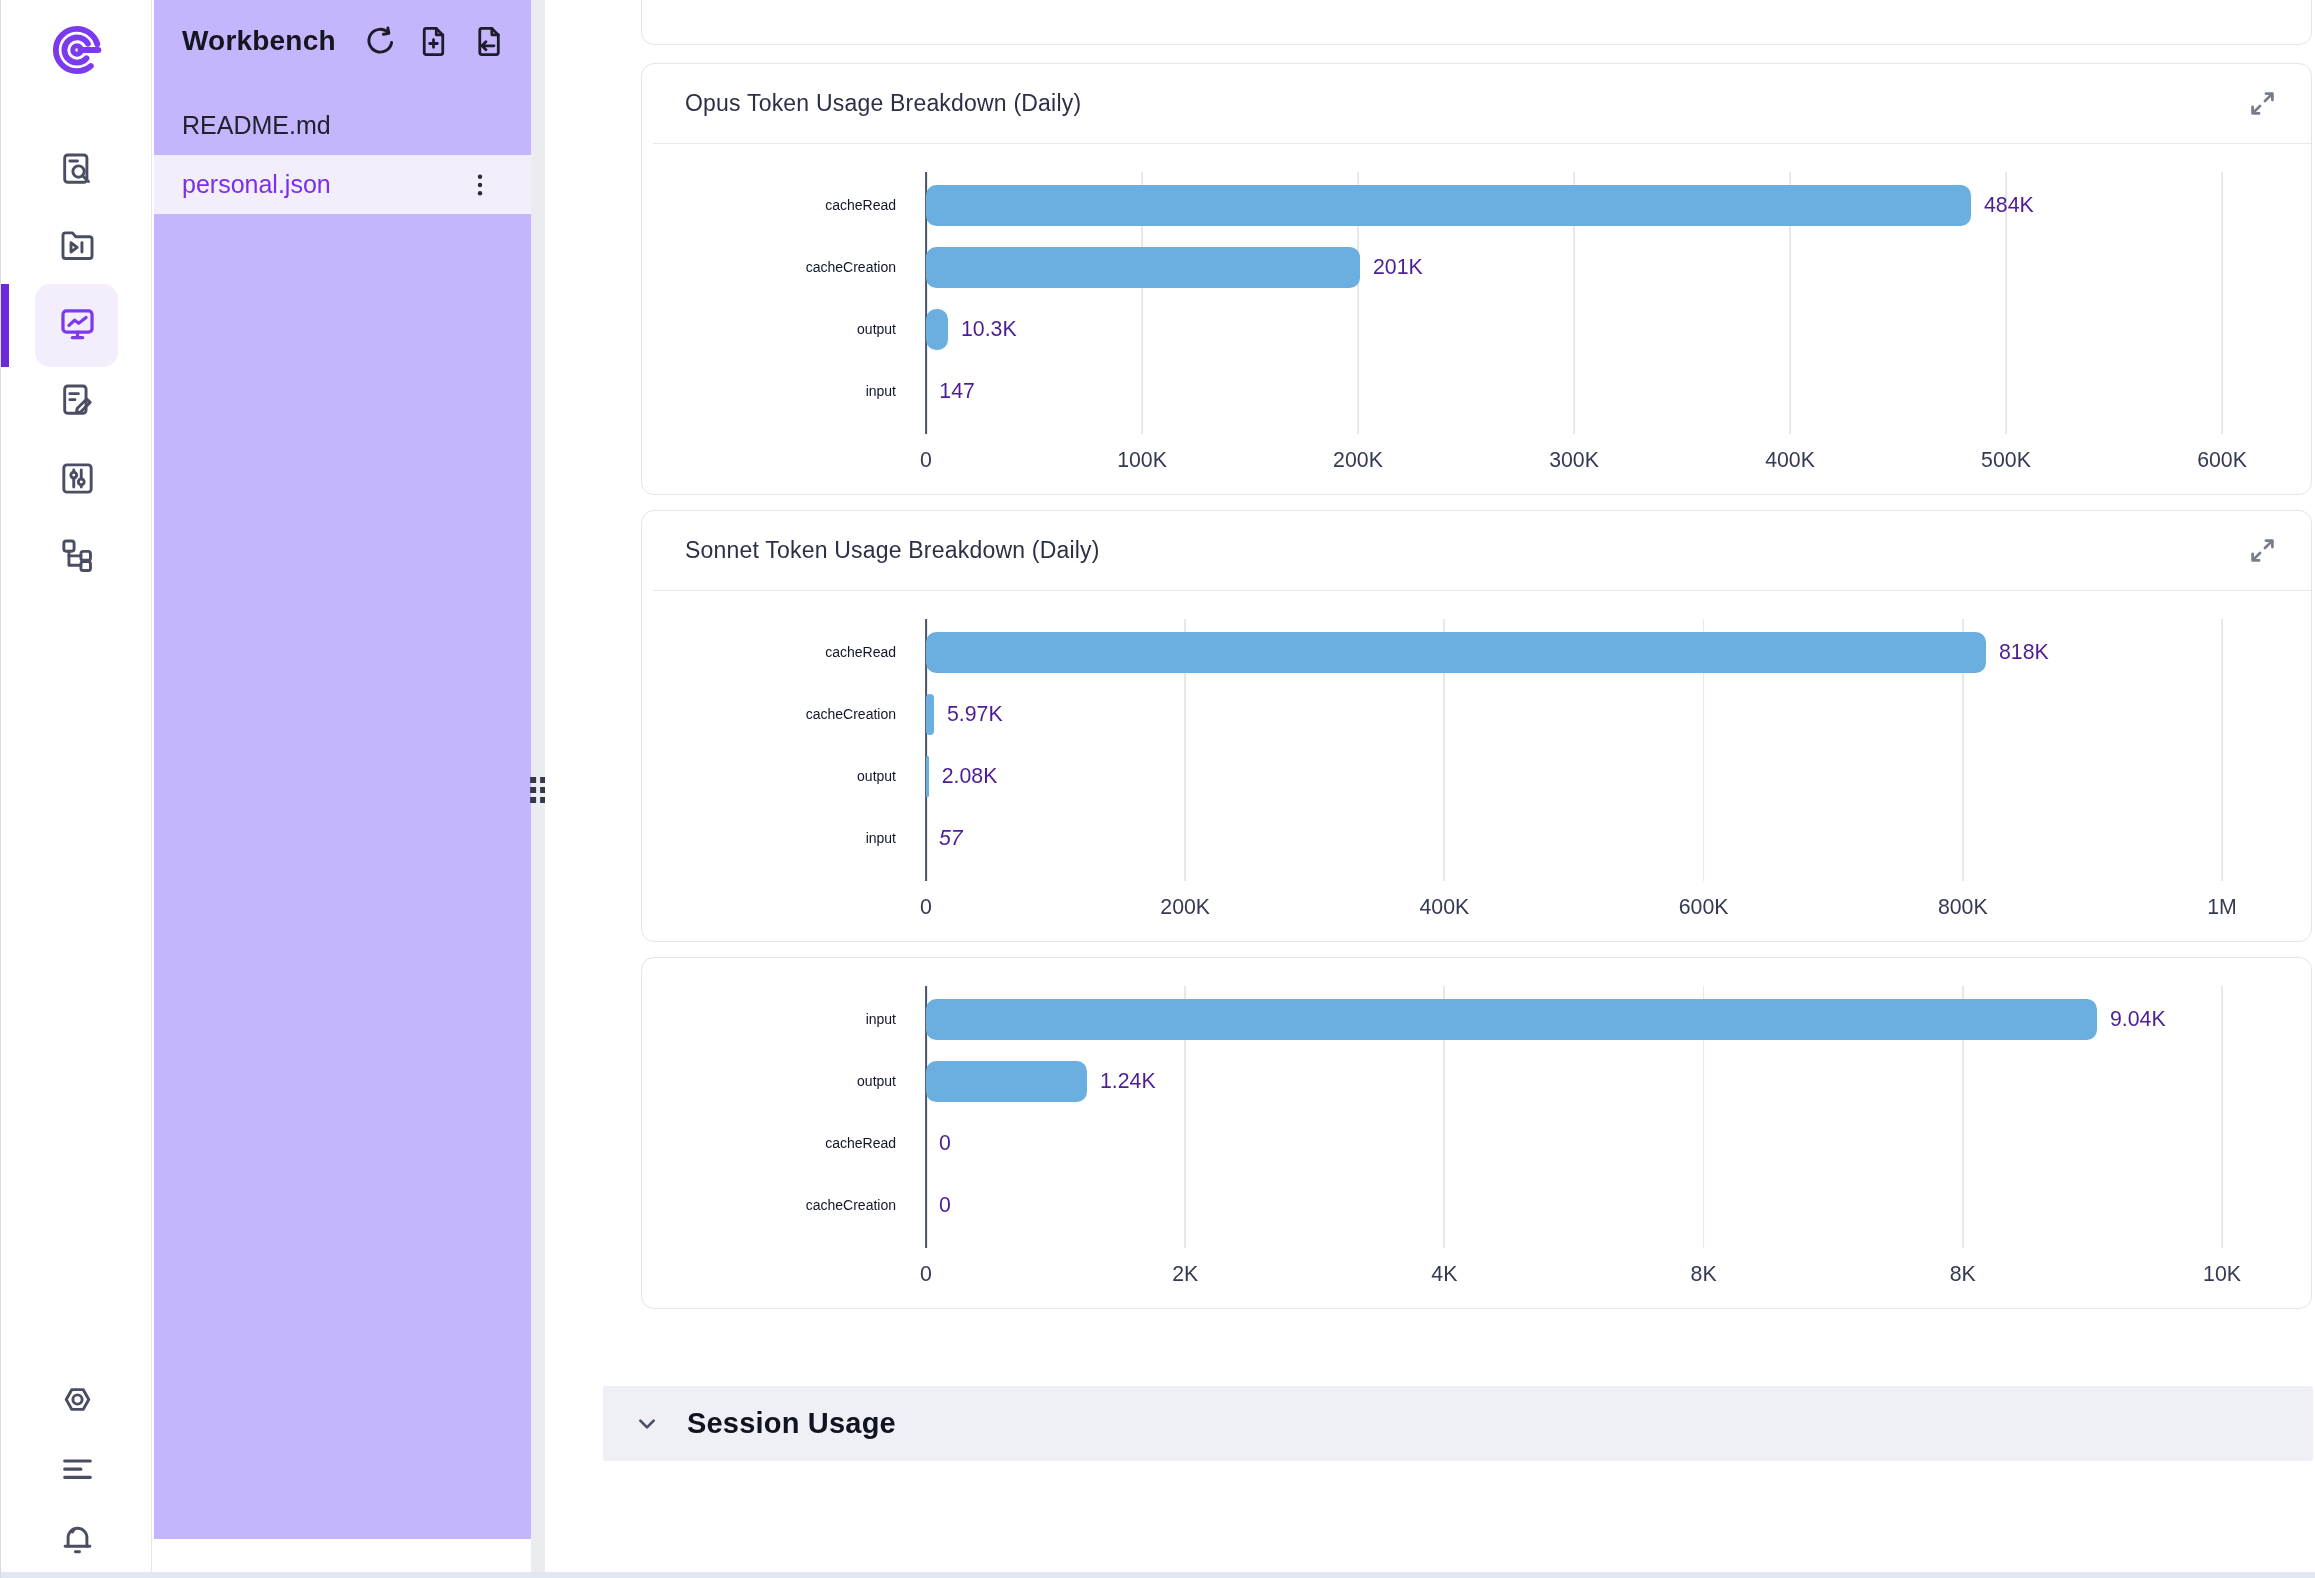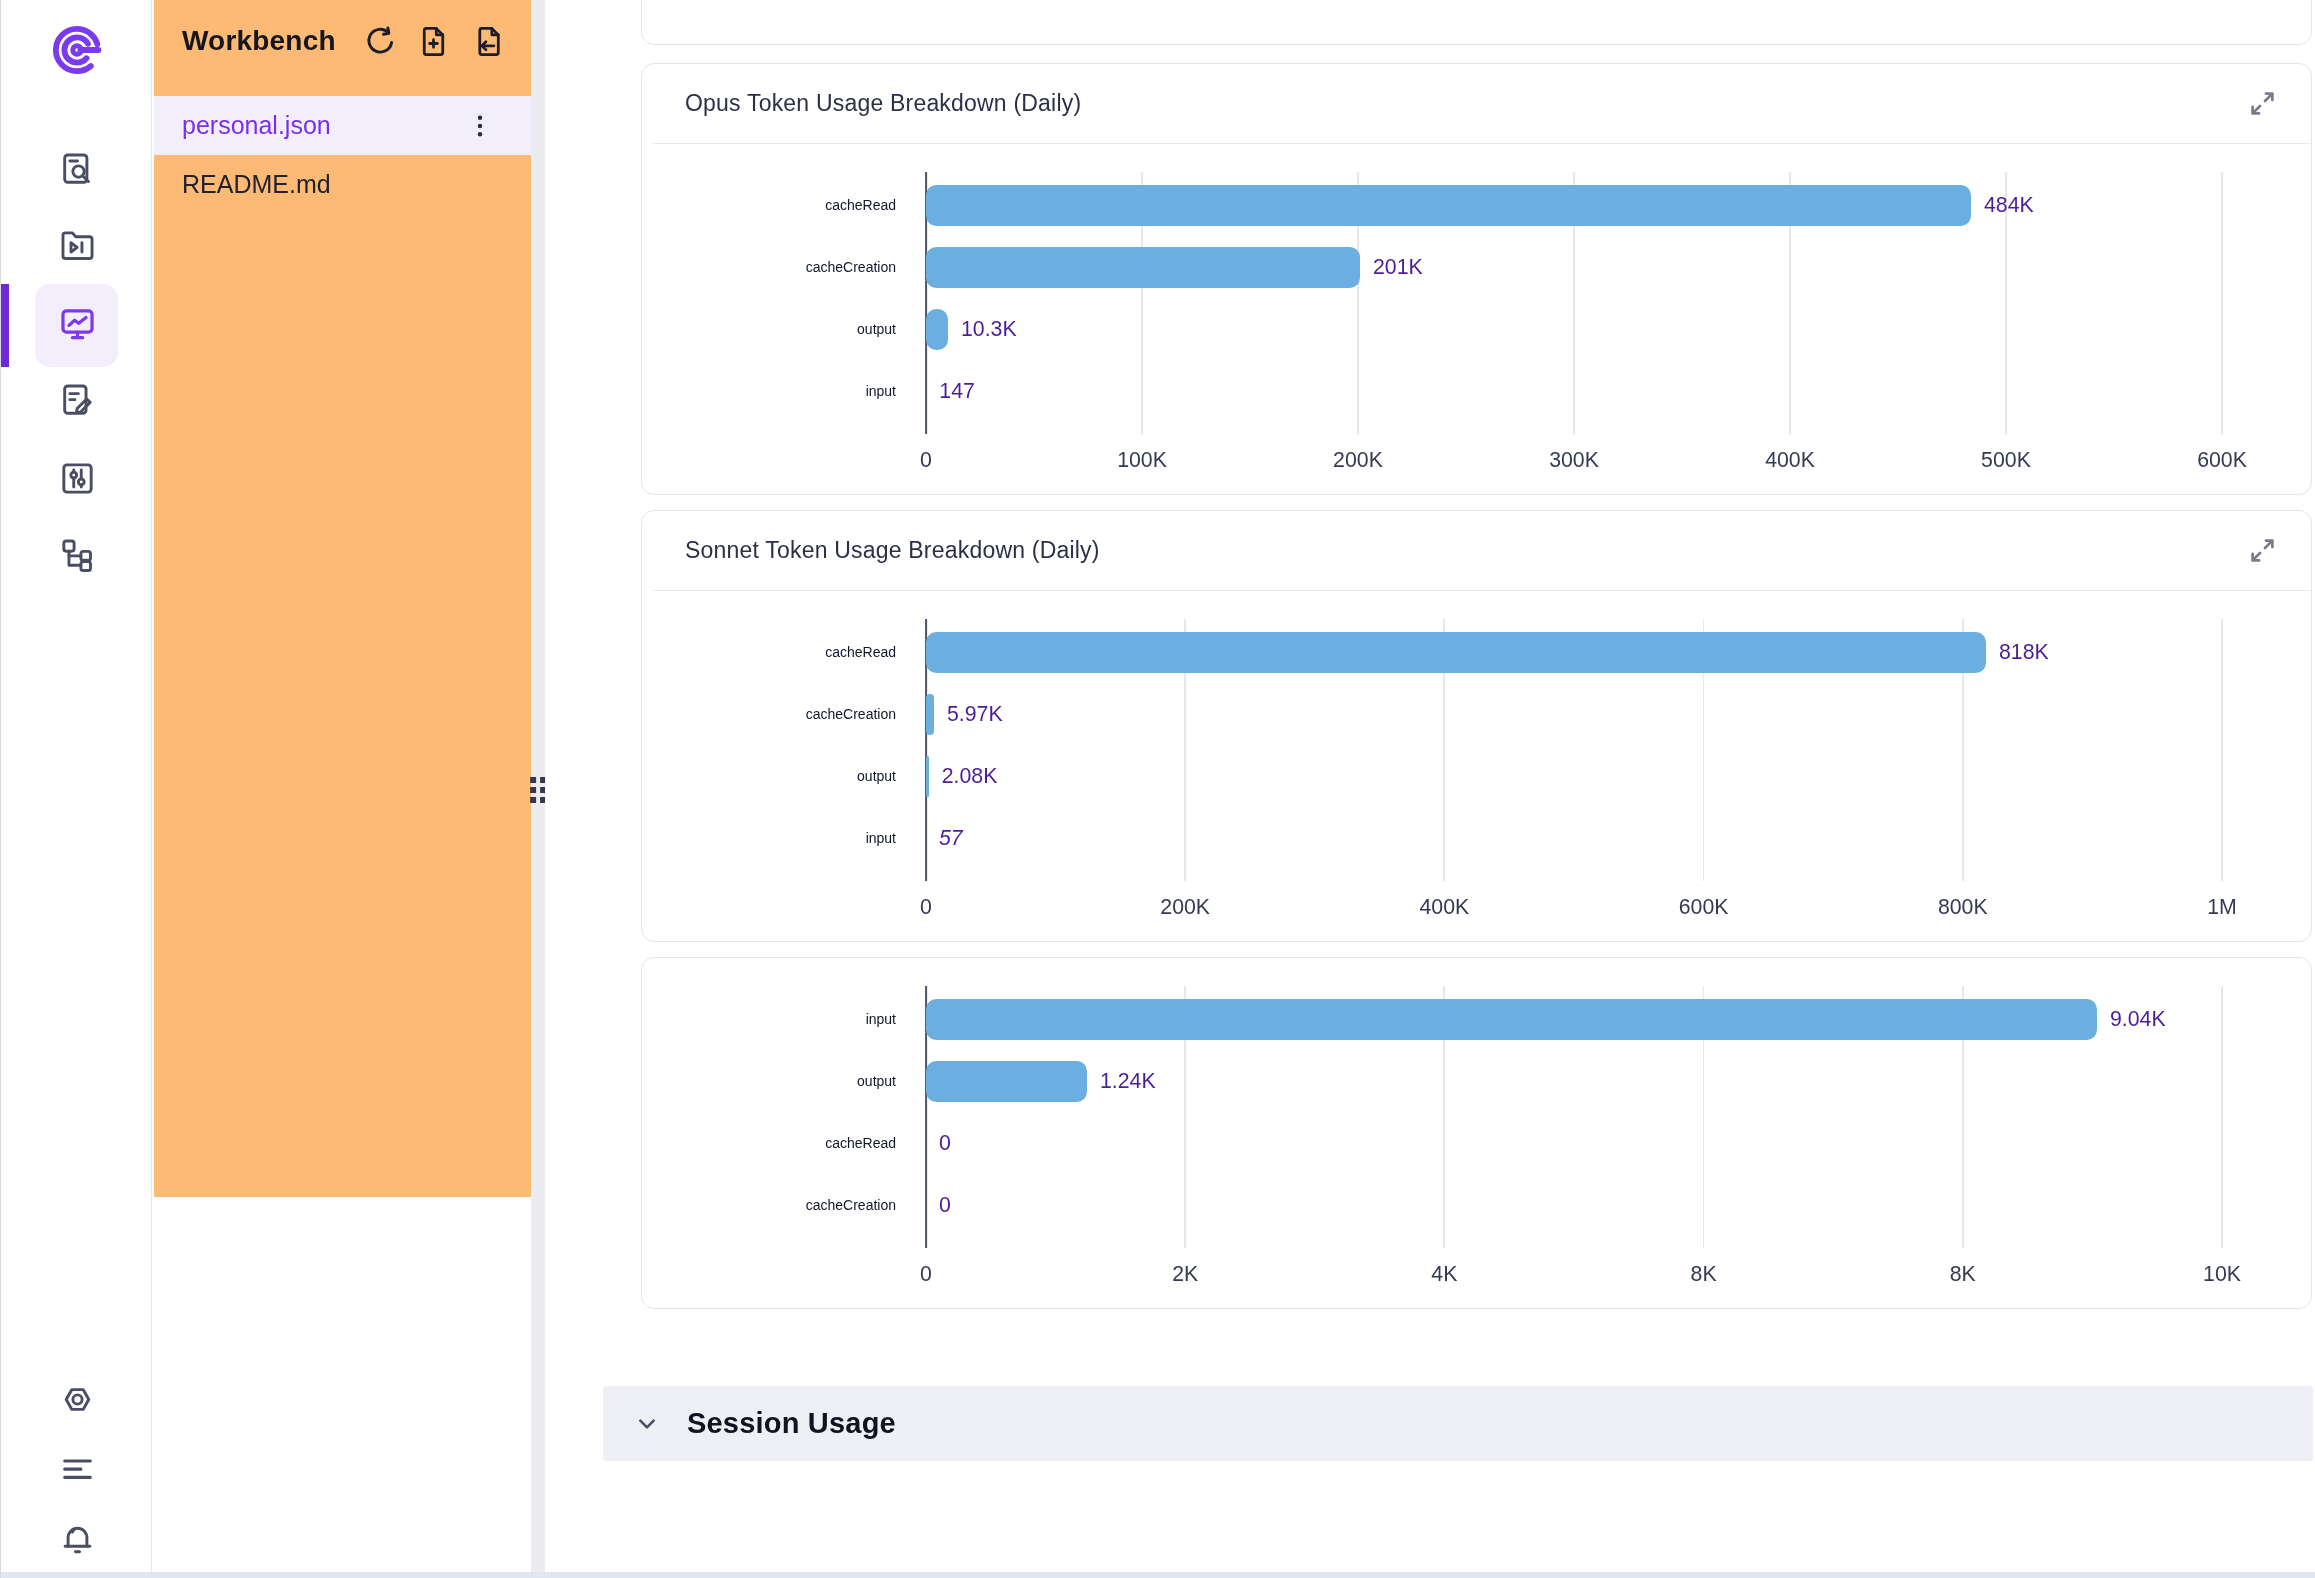--- a/index.html
+++ b/index.html
@@ -13,21 +13,21 @@
           border-right:1.9px solid #e7e8ec; }
   .logo { position:absolute; left:49px; top:23px; width:54px; height:54px; color:#7c3aed; }
   .rail-icon { position:absolute; left:56px; width:41px; height:41px; color:#4a4e63; cursor:pointer; }
   .rail-icon svg, .logo svg { width:100%; height:100%; display:block; }
   .active-box { position:absolute; left:34px; top:284px; width:83px; height:83px;
                 background:#f3edfc; border-radius:15px; }
   .active-accent { position:absolute; left:0; top:284px; width:8.3px; height:83px; background:#6d28d9; }
   .rail-icon.active { color:#7c3aed; }
 
   
-  .filepanel { position:absolute; left:153px; top:0; width:377px; height:1197px; background:#fdba74; }
+  .filepanel { position:absolute; left:153px; top:0; width:377px; height:1539px; background:#c4b5fd; }
   .fp-header { position:absolute; left:0; top:0; width:100%; height:82px; display:flex; align-items:center; }
   .fp-title { font-size:28px; font-weight:800; color:#15161f; margin-left:28px; letter-spacing:0.2px; }
   .fp-btn { width:37px; height:37px; margin-left:16.7px; color:#1c1c2b; cursor:pointer; }
   .fp-btn svg { width:100%; height:100%; display:block; }
   .fp-rows { position:absolute; top:96px; left:0; width:100%; }
   .fp-row { height:59px; display:flex; align-items:center; font-size:25px; color:#20222f;
             padding-left:28px; cursor:pointer; position:relative; }
   .fp-row.selected { background:#f3eefb; color:#7a2fe8; }
   .fp-kebab { position:absolute; right:37px; top:50%; transform:translateY(-50%);
               width:28px; height:32px; color:#2a2b38; cursor:pointer; }
@@ -178,32 +178,32 @@
       <span class="fp-btn">
         <svg viewBox="0 0 24 24" fill="none" stroke="currentColor" stroke-width="1.8" stroke-linecap="round" stroke-linejoin="round">
           <path d="M7 19.2V4.8A1.3 1.3 0 0 1 8.3 3.5h6.5L19 7.7v11.5a1.3 1.3 0 0 1-1.3 1.3H8.3A1.3 1.3 0 0 1 7 19.2z"></path>
           <path d="M14.8 3.5v4.2H19"></path>
           <path d="M16.2 14.8H8.6"></path>
           <path d="M11 12.2l-2.6 2.6 2.6 2.6"></path>
         </svg>
       </span>
     </div>
     <div class="fp-rows">
+      <div class="fp-row">
+        <span>README.md</span>
+      </div>
       <div class="fp-row selected">
         <span>personal.json</span>
         <span class="fp-kebab">
           <svg viewBox="0 0 24 24" fill="currentColor">
             <circle cx="12" cy="5" r="1.9"></circle>
               <circle cx="12" cy="12" r="1.9"></circle>
               <circle cx="12" cy="19" r="1.9"></circle>
           </svg>
         </span>
-      </div>
-      <div class="fp-row">
-        <span>README.md</span>
       </div>
     </div>
   </div>
 
   <div class="splitter">
     <span class="drag-dots">
       <i></i>
         <i></i>
         <i></i>
         <i></i>

